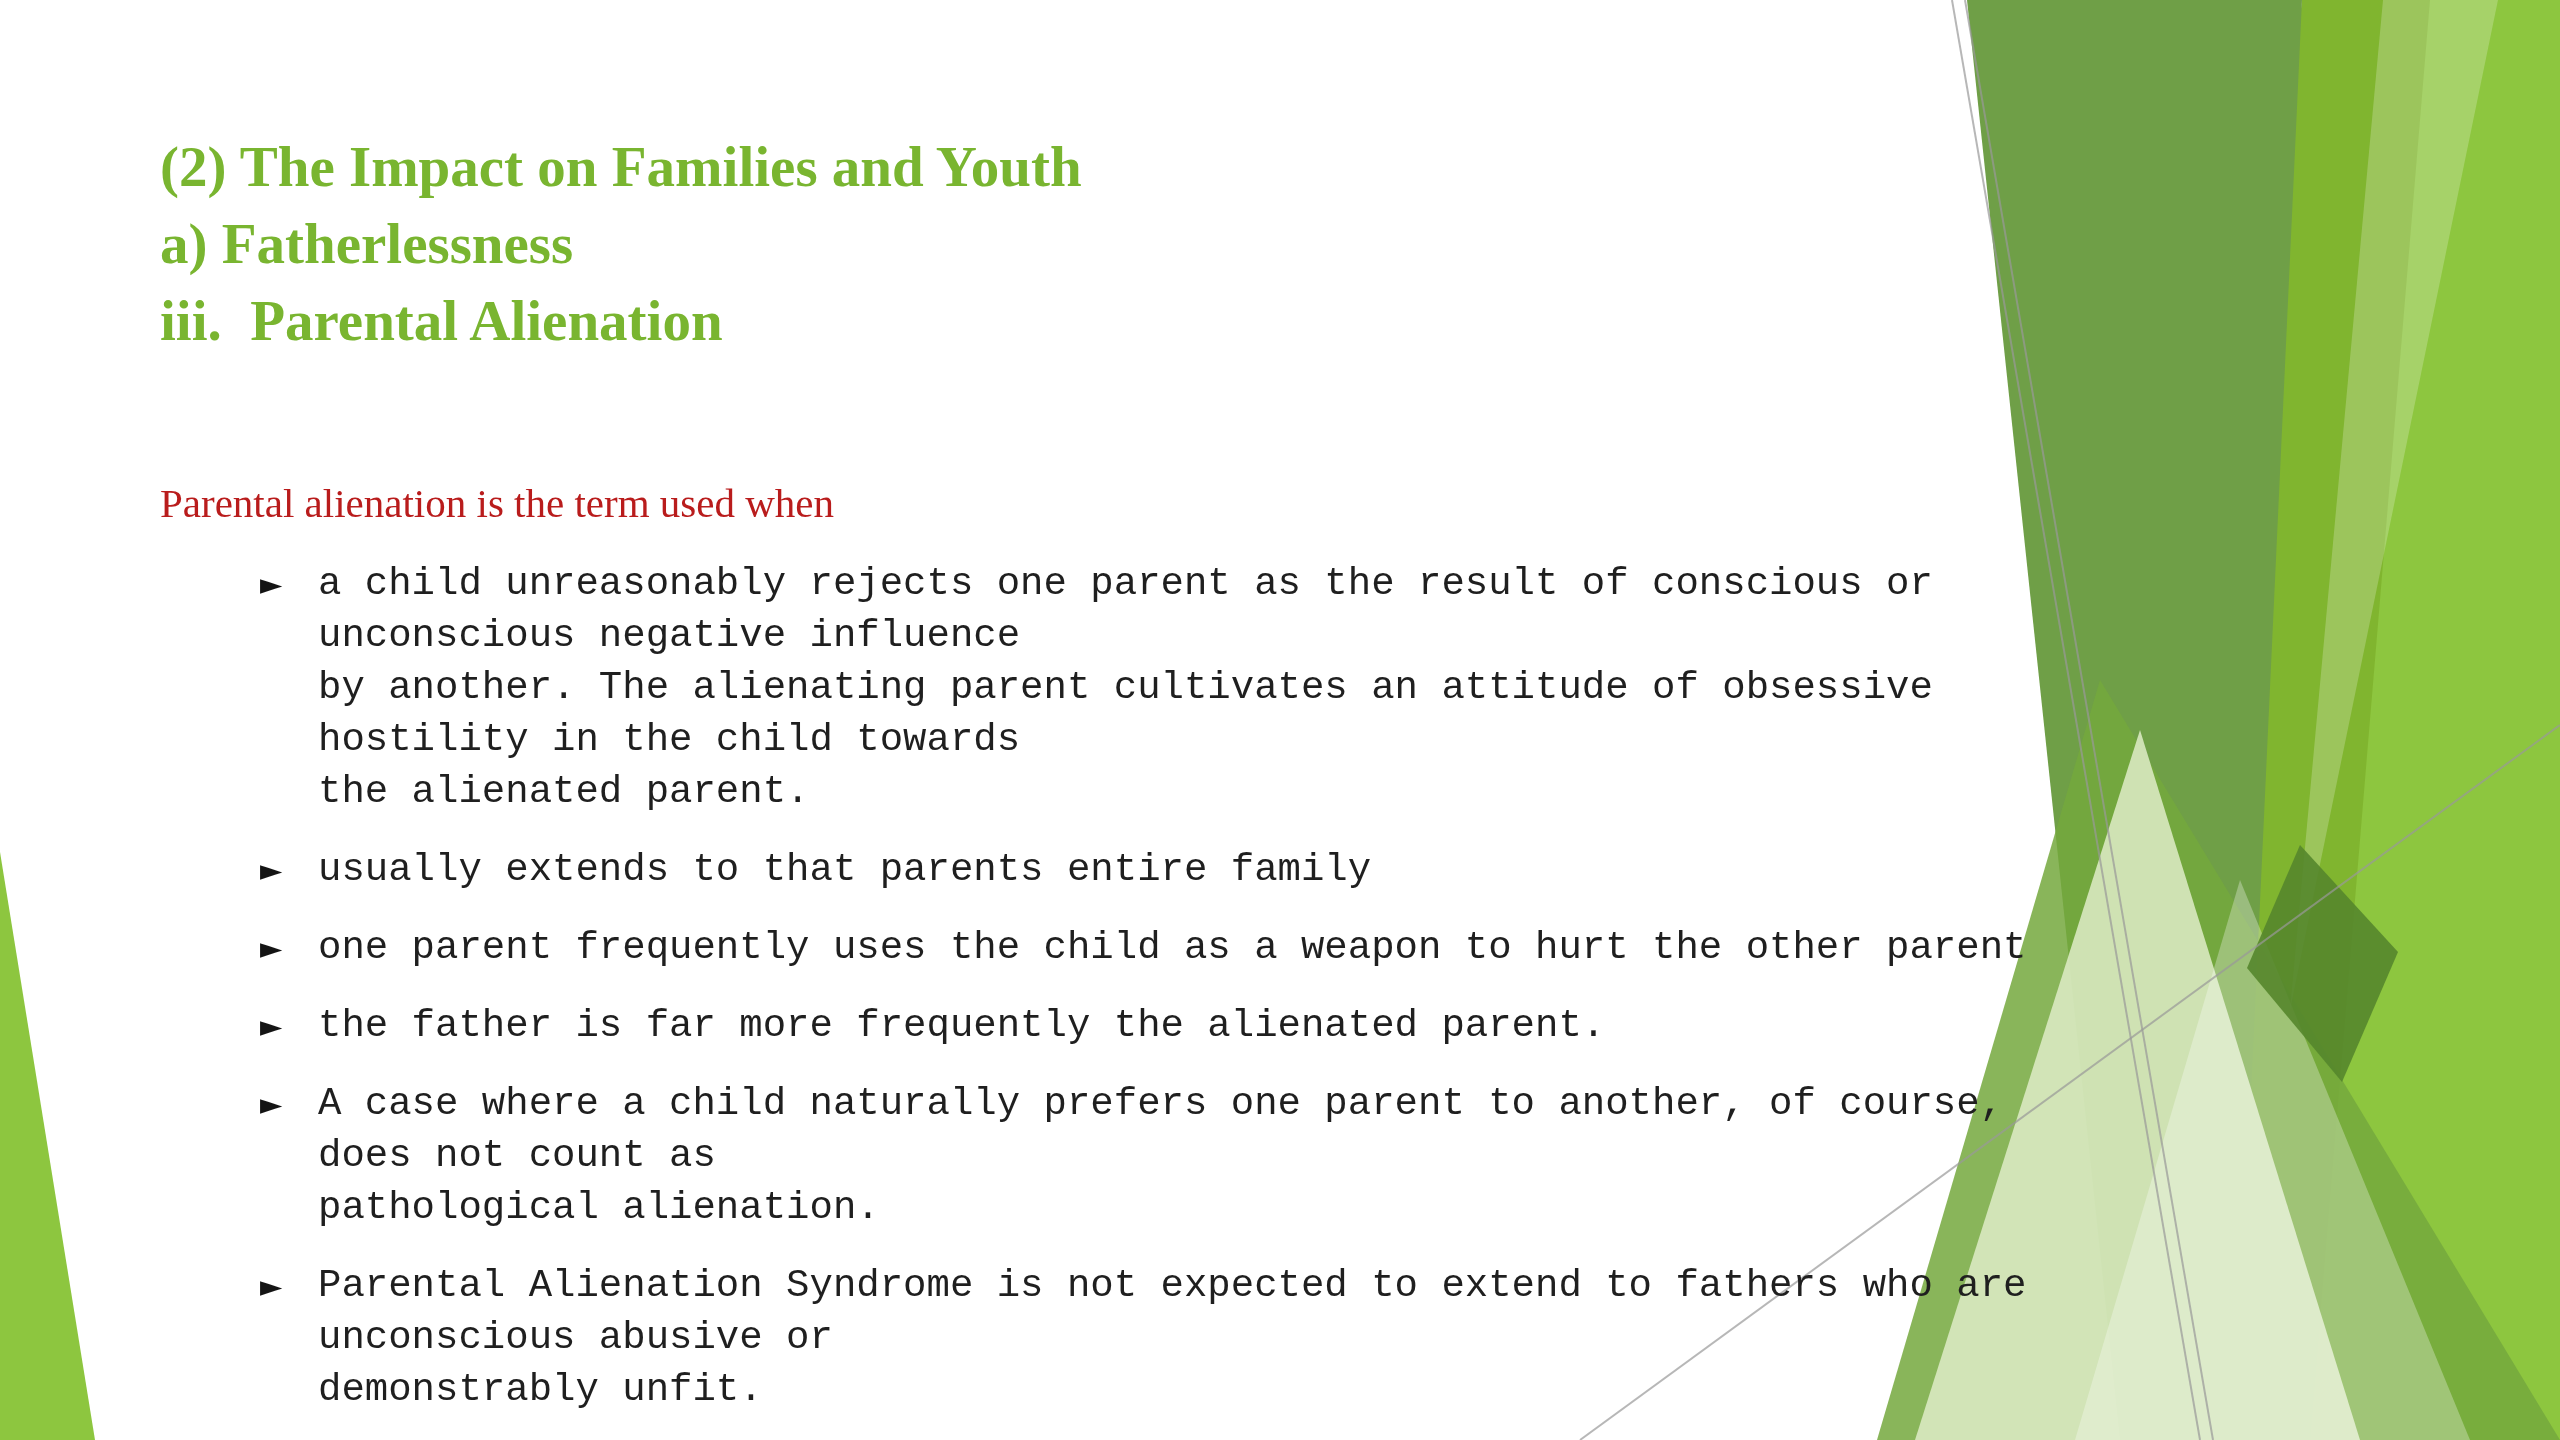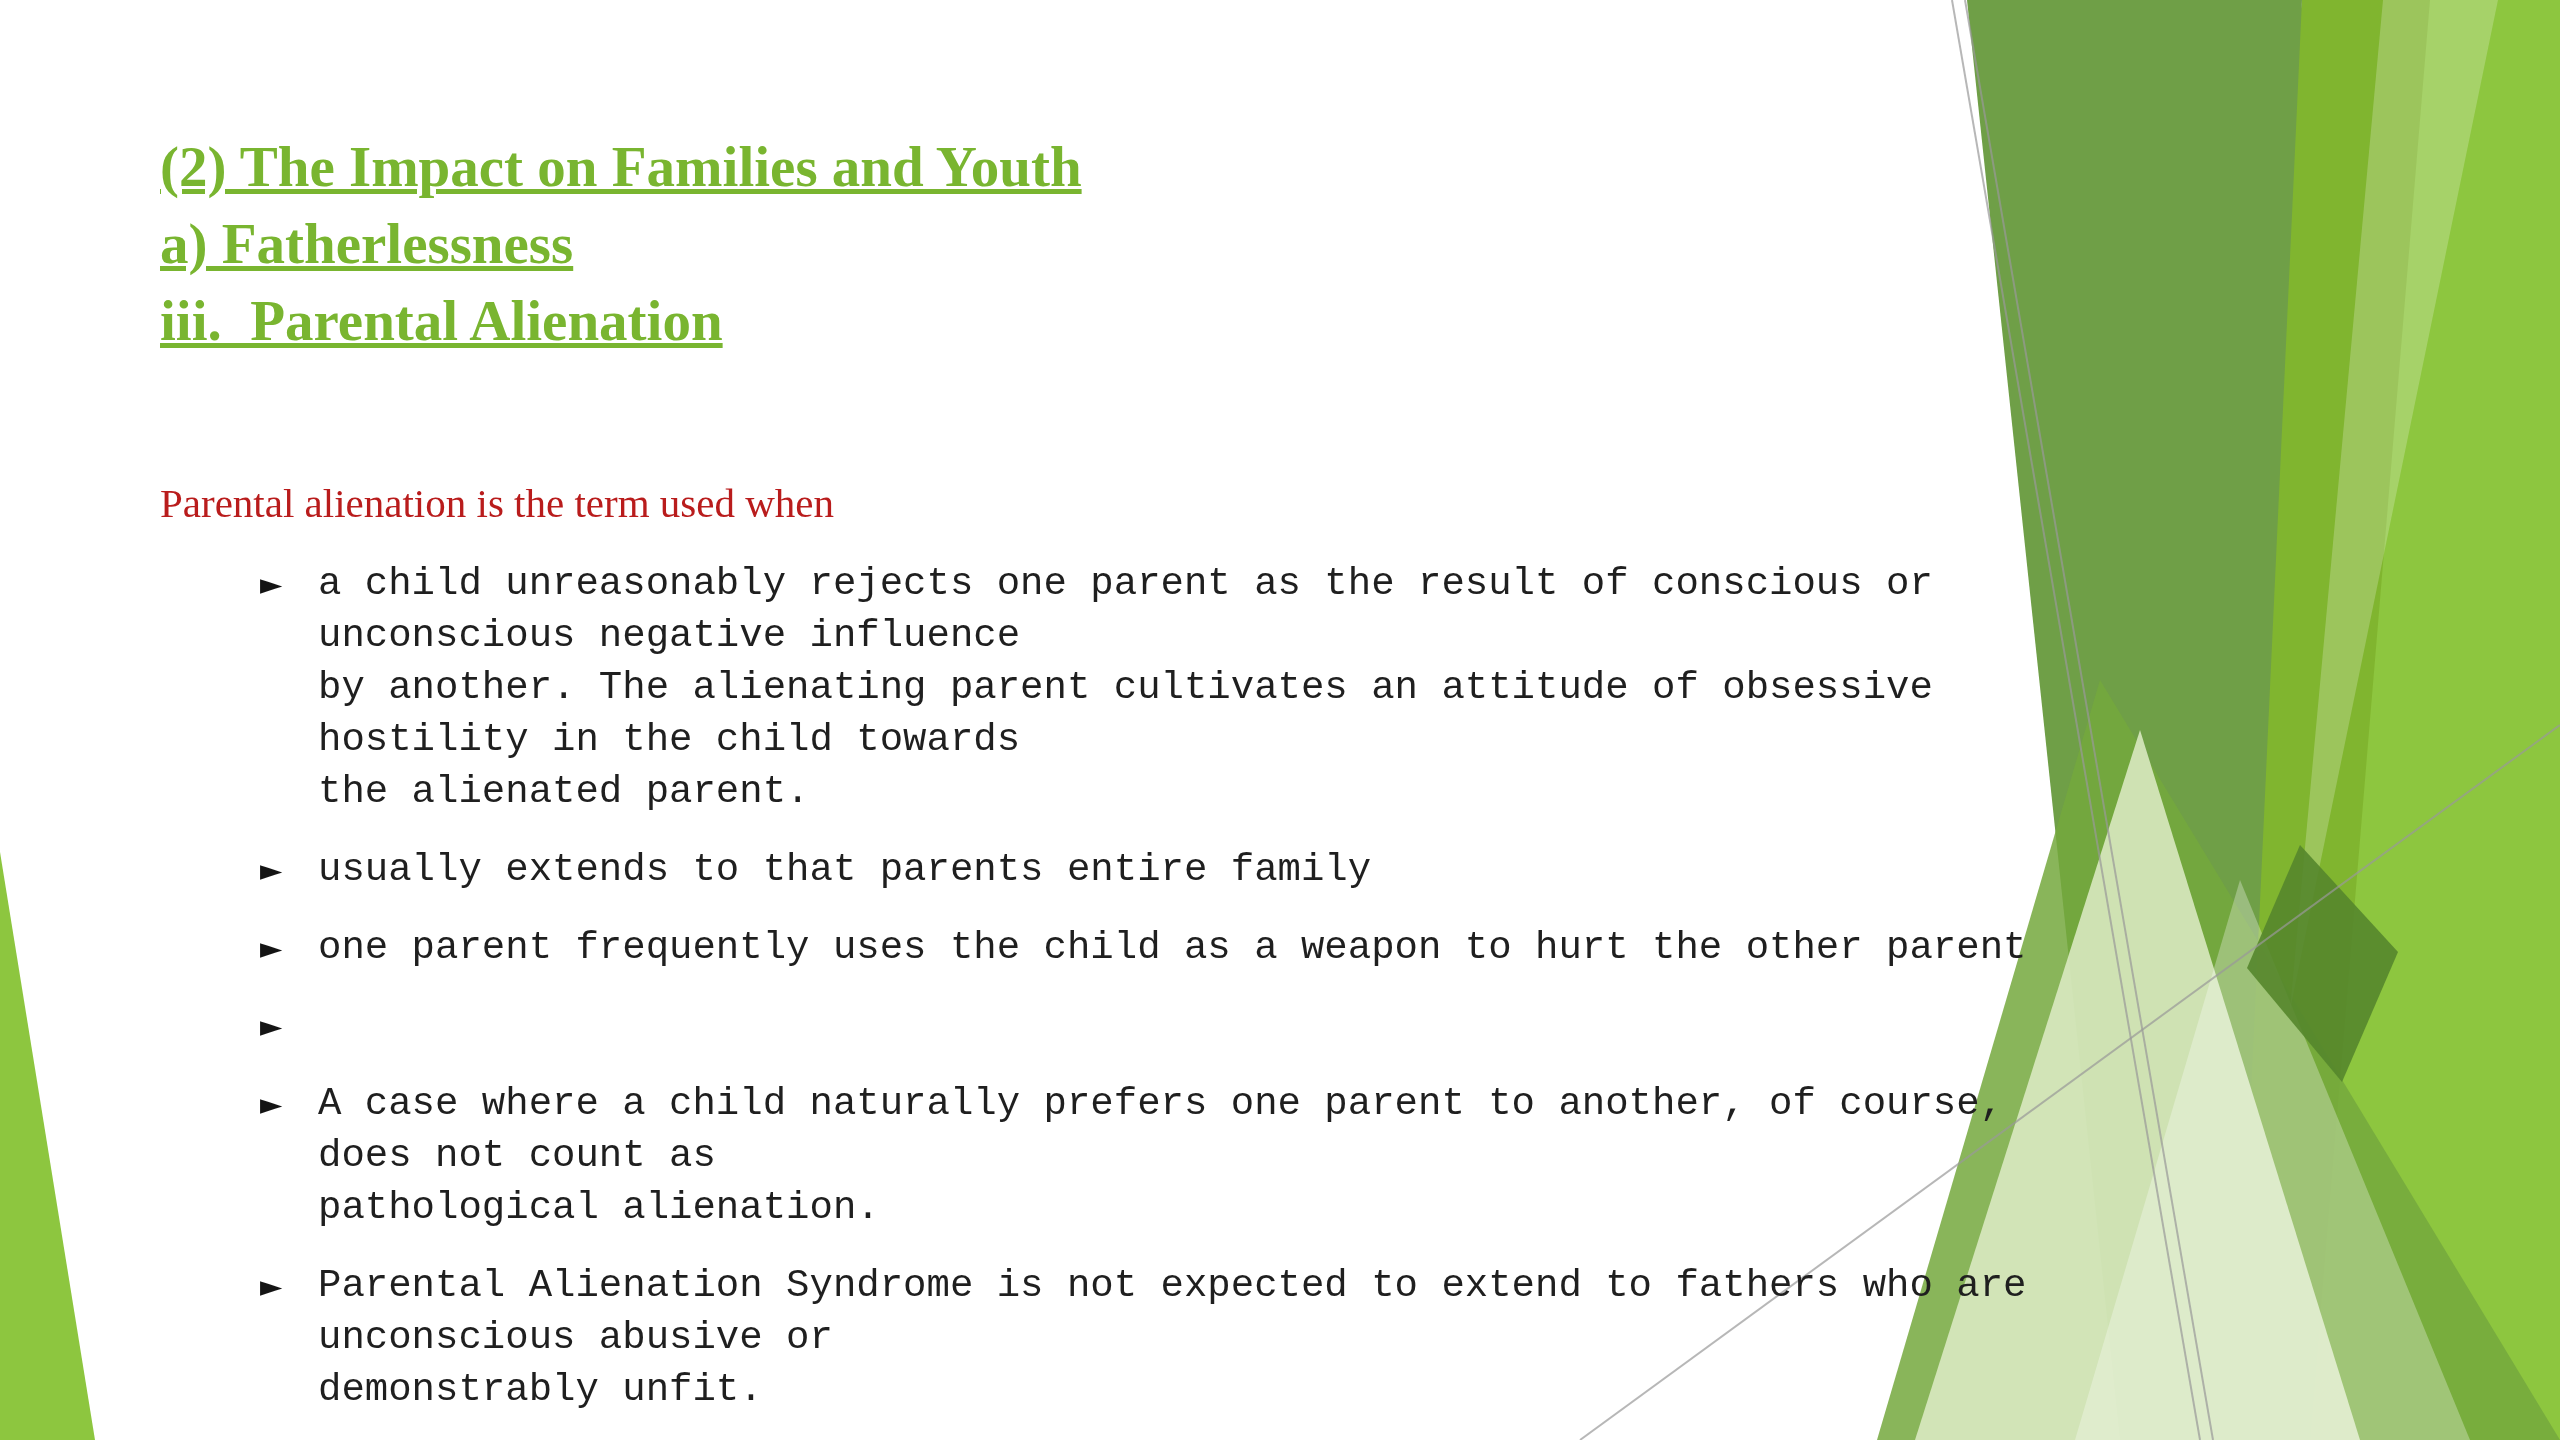--- a/index.html
+++ b/index.html
@@ -16,21 +16,20 @@
     width: 2560px; height: 1440px;
   }
   .title {
     position: absolute;
     left: 160px; top: 128px;
     font-size: 57px;
     font-weight: bold;
     line-height: 77px;
     color: #79b530;
     white-space: pre-line;
-    text-decoration: underline;
   }
   .intro {
     position: absolute;
     left: 160px; top: 477px;
     font-size: 41px;
     line-height: 53px;
     color: #b91c1c;
   }
   .bullets {
     position: absolute;
@@ -95,20 +94,21 @@
     <div class="bullet">
       <span class="marker">►</span>
       <span class="btext">usually extends to that parents entire family</span>
     </div>
     <div class="bullet">
       <span class="marker">►</span>
       <span class="btext">one parent frequently uses the child as a weapon to hurt the other parent</span>
     </div>
     <div class="bullet">
       <span class="marker">►</span>
+      <span class="btext">the father is far more frequently the alienated parent.</span>
     </div>
     <div class="bullet">
       <span class="marker">►</span>
       <span class="btext">A case where a child naturally prefers one parent to another, of course, does not count as
 pathological alienation.</span>
     </div>
     <div class="bullet">
       <span class="marker">►</span>
       <span class="btext">Parental Alienation Syndrome is not expected to extend to fathers who are unconscious abusive or
 demonstrably unfit.</span>

